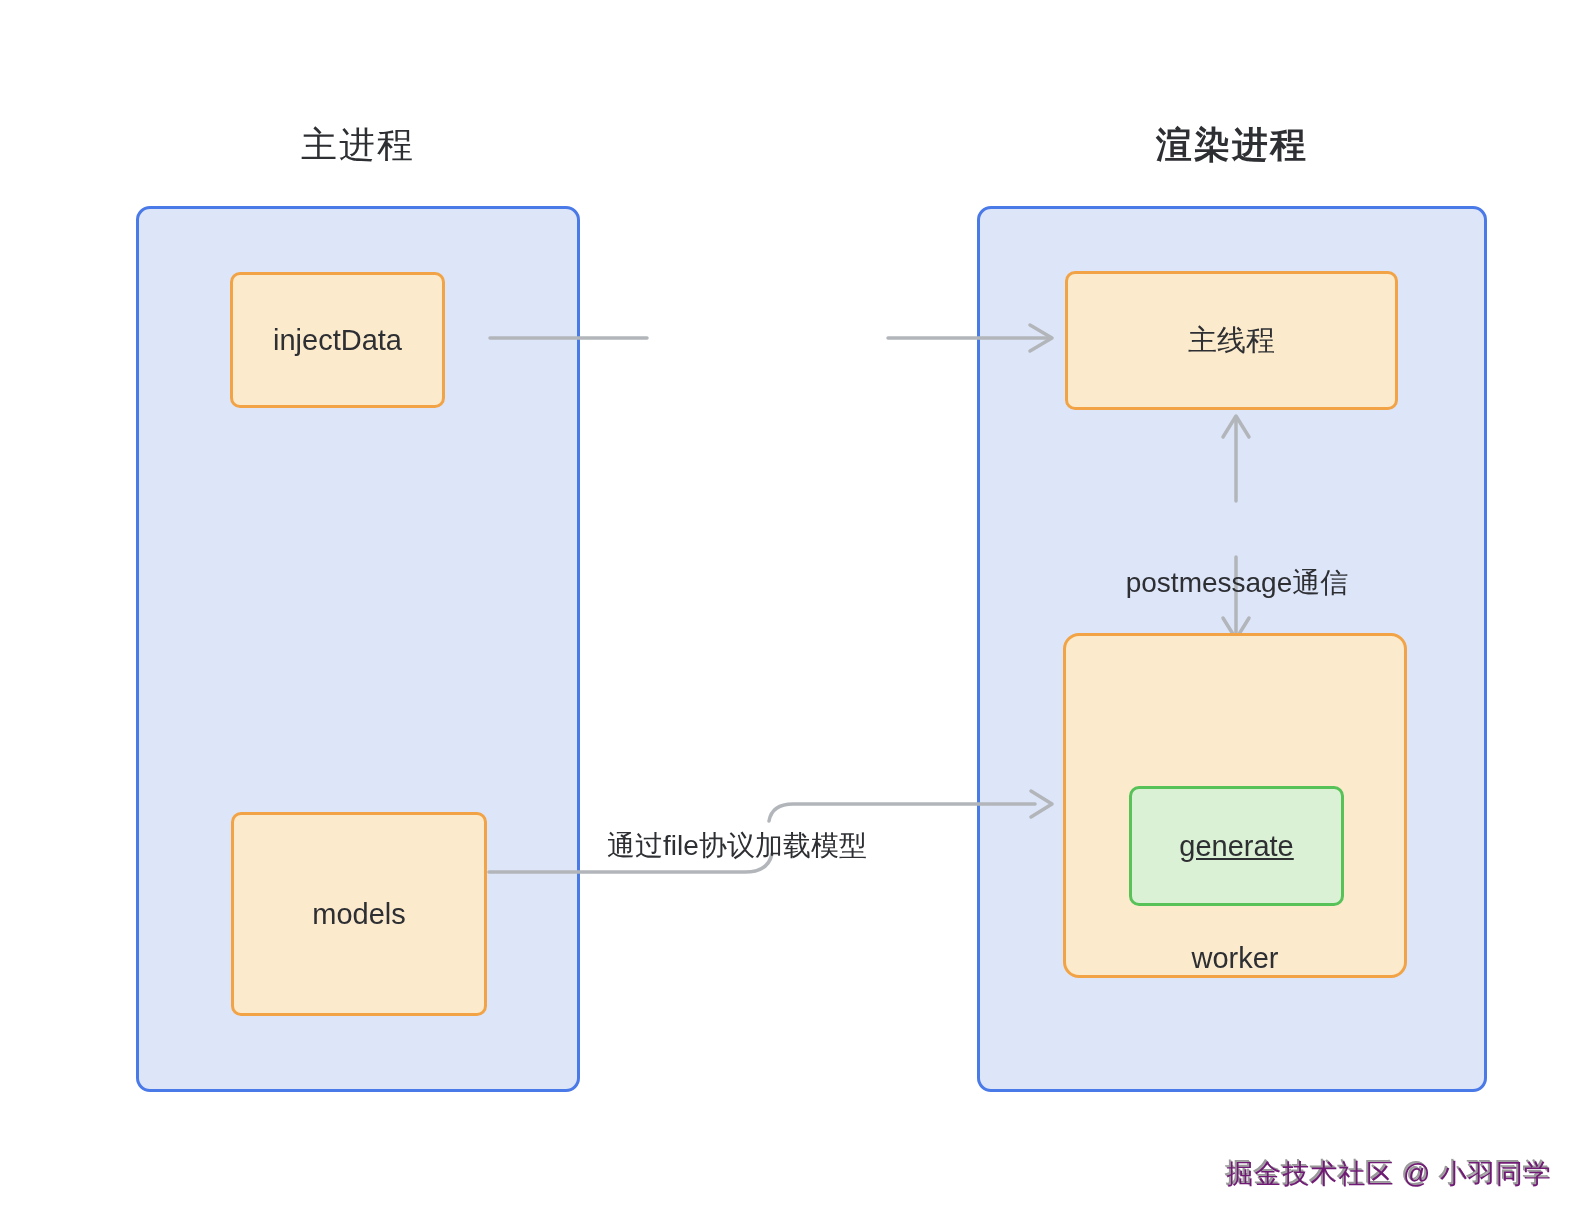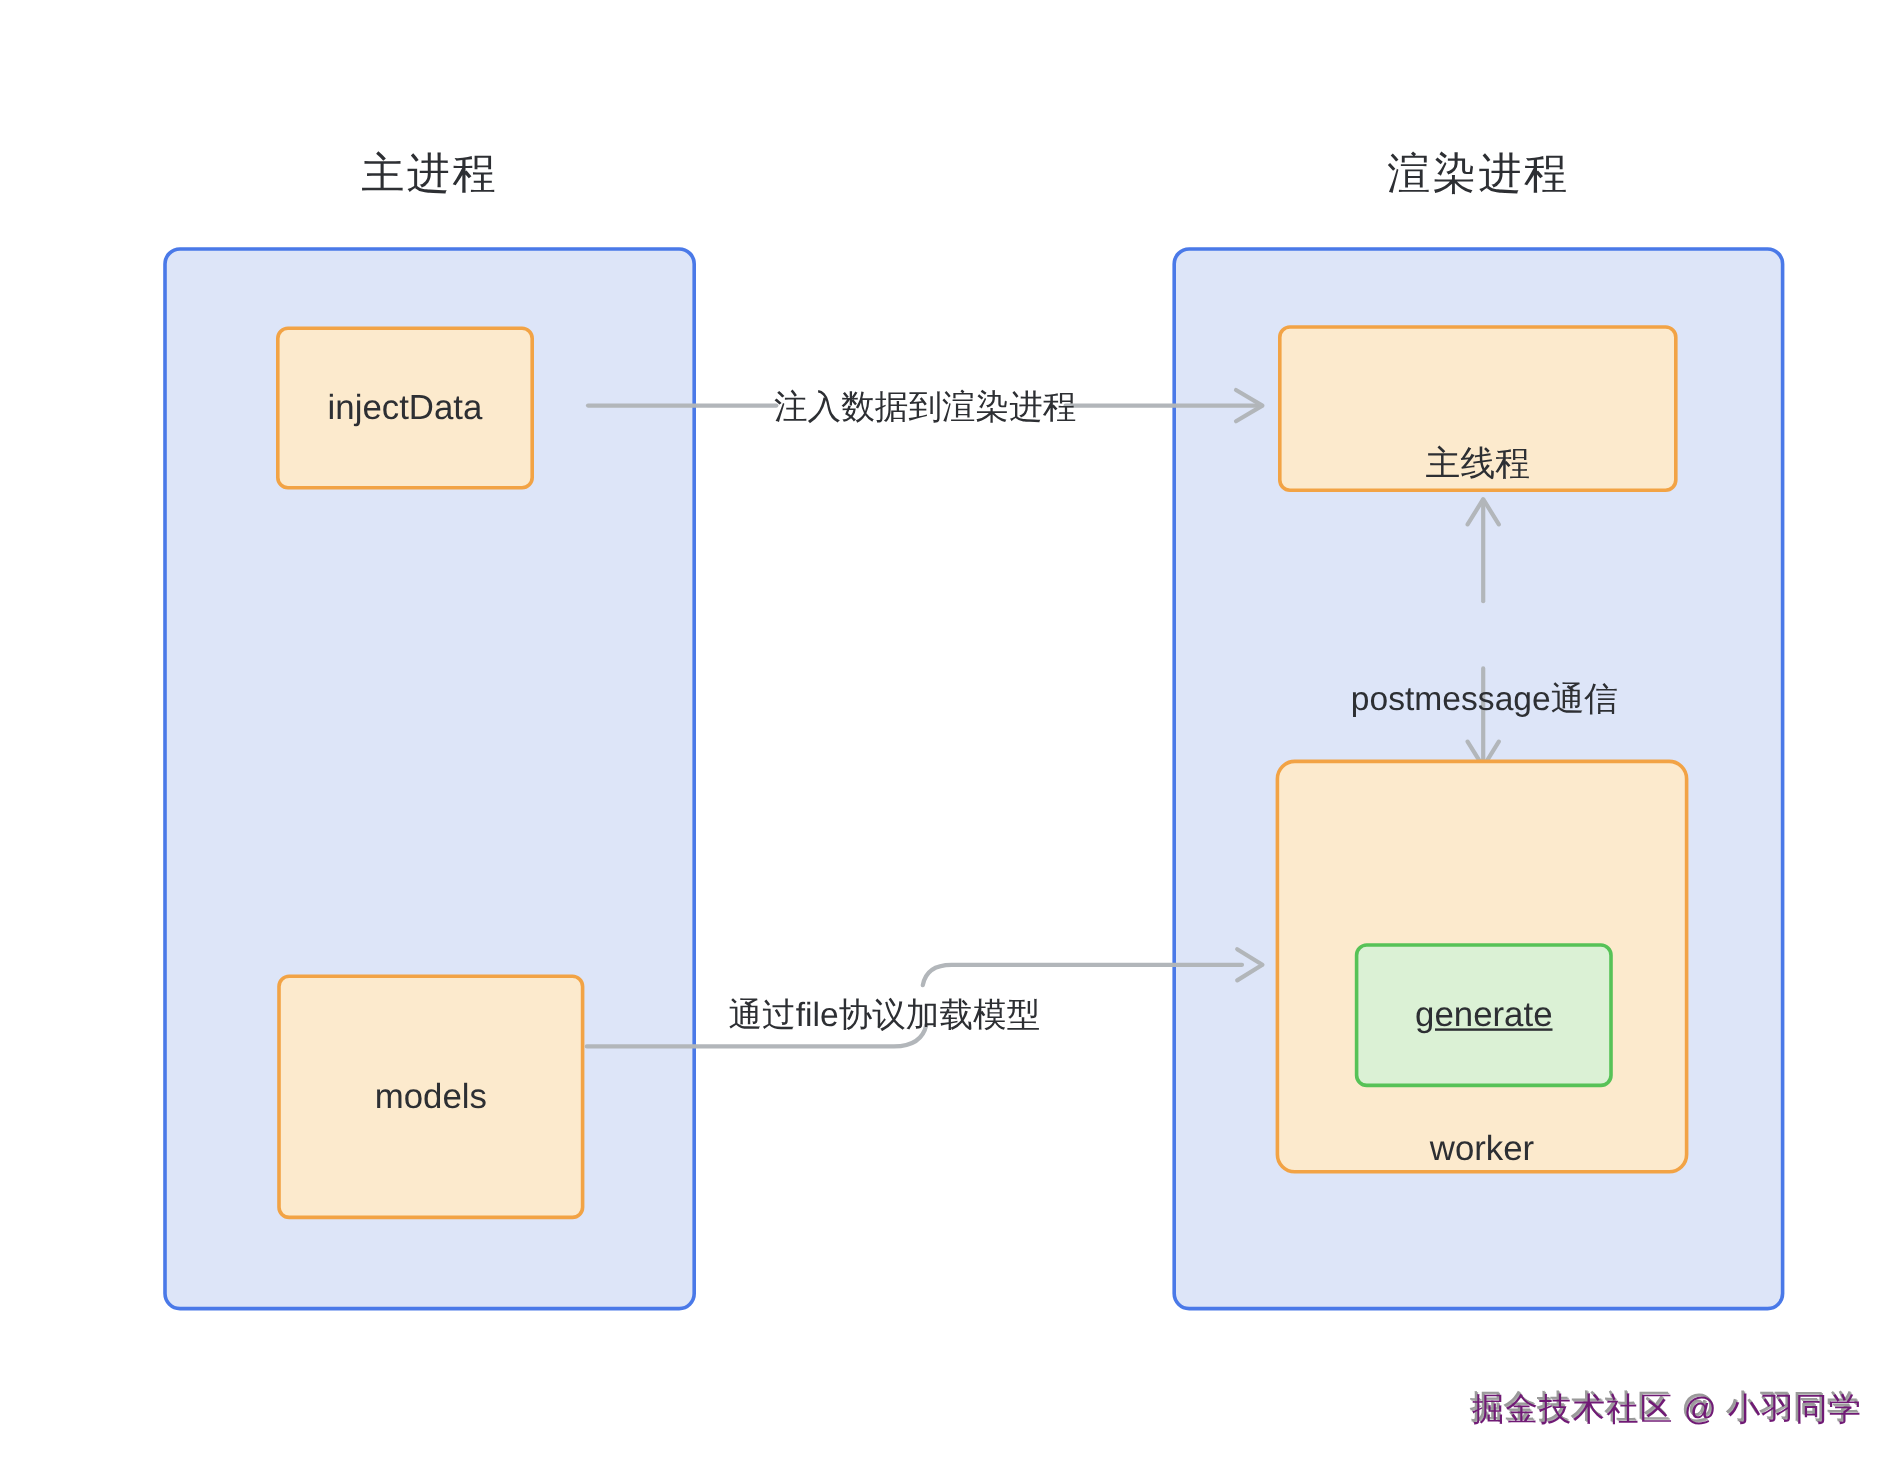--- a/index.html
+++ b/index.html
@@ -20,21 +20,21 @@
     position: absolute;
     top: 122px;
     height: 46px;
     line-height: 46px;
     text-align: center;
     font-size: 36px;
     color: var(--text, #2b2b2b);
     letter-spacing: 2px;
   }
   .proc-title.left  { left: 136px; width: 444px; }
-  .proc-title.right { left: 977px; width: 510px; }
+  .proc-title.right { left: 977px; width: 510px; font-weight: bold; }
 
   .panel {
     position: absolute;
     background: var(--panel-fill, #dde5f8);
     border: 3px solid var(--panel-border, #4a79e8);
     border-radius: 14px;
     box-sizing: border-box;
   }
   .panel.left  { left: 136px; top: 206px; width: 444px; height: 886px; }
   .panel.right { left: 977px; top: 206px; width: 510px; height: 886px; }
@@ -46,21 +46,21 @@
     border-radius: 10px;
     box-sizing: border-box;
     display: flex;
     align-items: center;
     justify-content: center;
     font-size: 29px;
     color: var(--text, #2b2b2b);
   }
   .node.inject      { left: 230px;  top: 272px; width: 215px; height: 136px; }
   .node.models      { left: 231px;  top: 812px; width: 256px; height: 204px; }
-  .node.main-thread { left: 1065px; top: 271px; width: 333px; height: 139px; align-items: flex-end; }
+  .node.main-thread { left: 1065px; top: 271px; width: 333px; height: 139px; }
 
   .node.worker {
     left: 1063px; top: 633px; width: 344px; height: 345px;
     border-radius: 16px;
     align-items: flex-end;
   }
   .worker-title {
     margin-top: 16px;
     font-size: 29px;
     color: var(--text, #2b2b2b);
@@ -151,21 +151,20 @@
     <span>主线程</span>
   </div>
 
   <div class="node worker">
     <div class="worker-title">worker</div>
     <div class="node generate">
       <span>generate</span>
     </div>
   </div>
 
-  <div class="edge-label inject">注入数据到渲染进程</div>
 
   <div class="edge-label postmessage">postmessage通信</div>
 
   <div class="edge-label load-model">通过file协议加载模型</div>
 
   <div class="watermark">掘金技术社区 @ 小羽同学</div>
 
 </div>
 
 </body></html>

